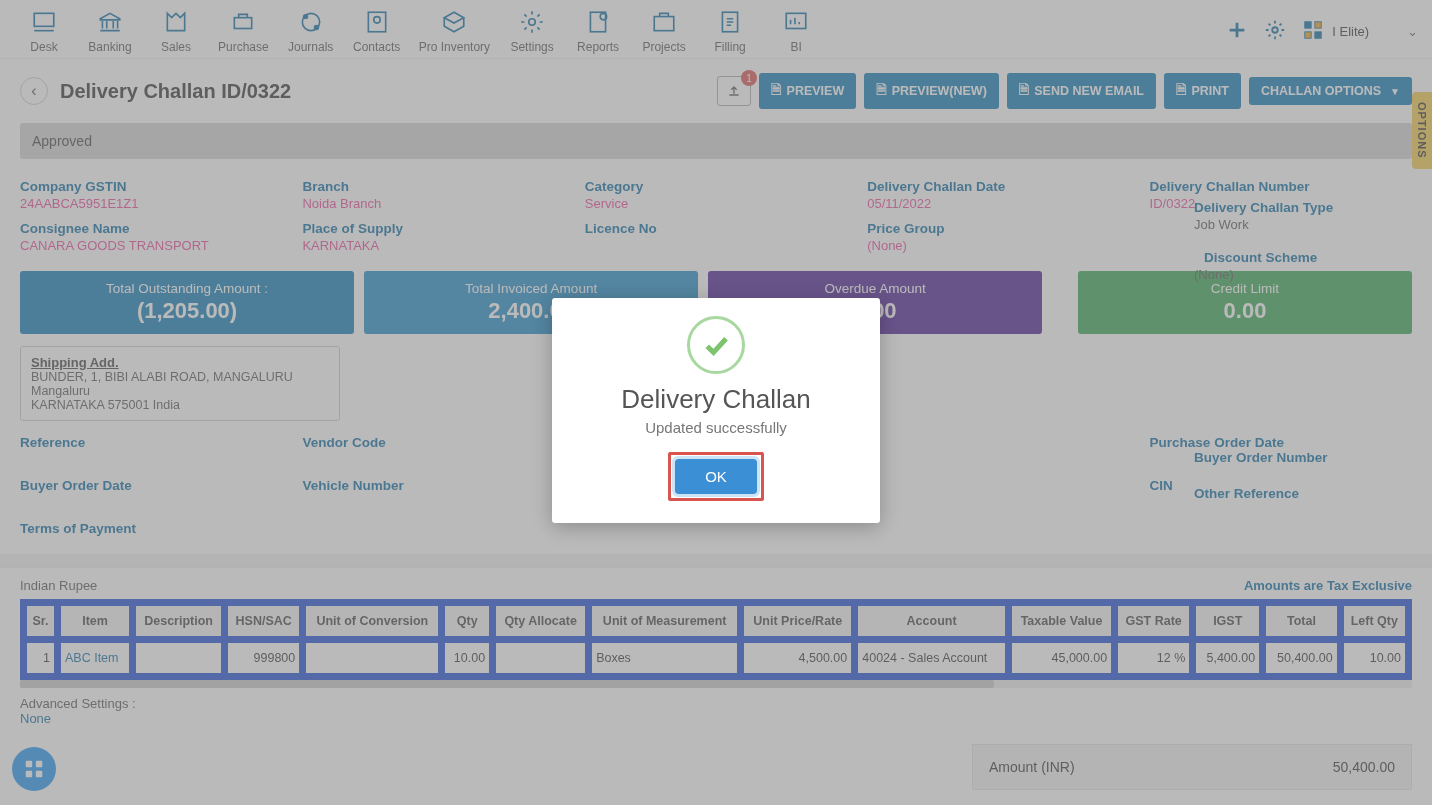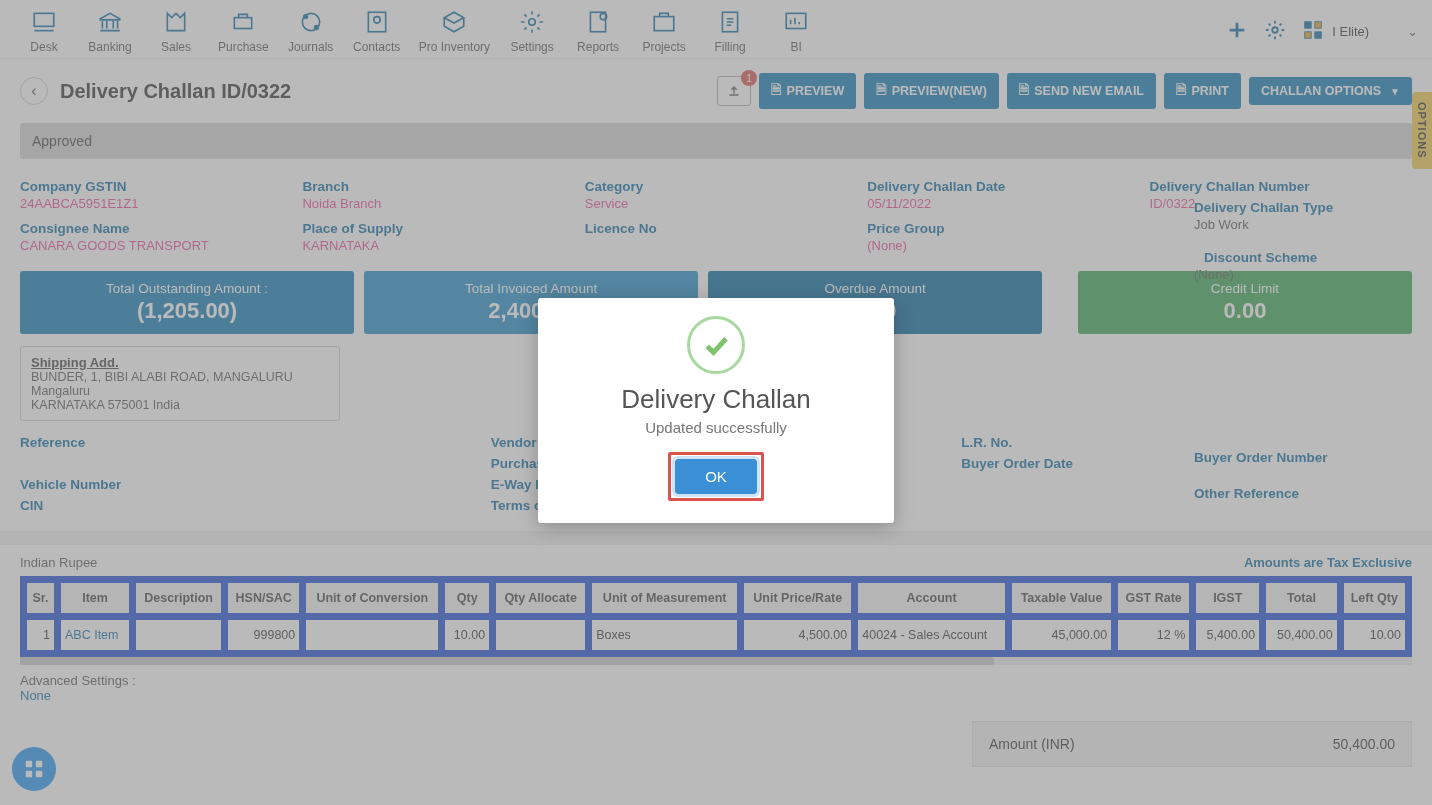--- a/index.html
+++ b/index.html
@@ -39,31 +39,31 @@
   .info-block .label { color:#0a6ca4; font-weight:600; font-size: 13.5px; margin-bottom: 2px;}
   .info-block .value { color:#ec4899; font-size: 13px;}
 
   
   .tiles { display:flex; gap: 10px; padding: 8px 20px 12px 20px;}
   .tile { flex:1; color:#fff; border-radius:3px; padding: 10px; text-align:center;}
   .tile .t-label { font-size: 13.5px;}
   .tile .t-value { font-size: 22px; font-weight:600; margin-top: 2px;}
   .tile-blue1 { background:#0d7bb7;}
   .tile-blue2 { background:#1d8bc7;}
-  .tile-yellow { background:#0369a1;}
+  .tile-yellow { background:#4c1d95;}
   .tile-green { background:#34a553;}
   .tile-gap { flex: 0.05; visibility:hidden; padding:0; }
 
   
   .addr-box { margin: 0 20px 14px 20px; border:1px solid #ccc; border-radius:3px; padding: 8px 10px; width: 320px;}
   .addr-box .title { text-decoration: underline; font-weight:600; font-size:13px; color:#444;}
   .addr-box .line { font-size:12.5px; color:#555;}
 
   
-  .ref-grid { display:grid; grid-template-columns: repeat(3, 1fr); gap: 6px 20px; padding: 0 20px 12px 20px;}
+  .ref-grid { display:grid; grid-template-columns: repeat(5, 1fr); gap: 28px 20px; padding: 0 20px 12px 20px;}
   .ref-grid .label { color:#0a6ca4; font-weight:600; font-size:13.5px;}
 
   .section-divider { height: 14px; background:#f1f1f1; margin: 6px 0 0 0; border-top:1px solid #eee; border-bottom:1px solid #eee;}
 
   
   .currency-row { display:flex; justify-content:space-between; padding: 10px 20px 6px 20px; color:#555;}
   .currency-row .right { color:#0a6ca4; font-weight:600;}
 
   
   .table-wrap { padding: 0 20px; overflow-x:auto;}
@@ -85,21 +85,21 @@
 
   
   .fab { position: fixed; left: 12px; bottom: 14px; width: 44px; height:44px; background:#2196f3; border-radius:50%; display:flex; align-items:center; justify-content:center; color:#fff;}
   .fab svg { width:22px; height:22px; fill:#fff;}
 
   
   .side-options { position: fixed; right: 0; top: 92px; background:#f2c94c; color:#333; writing-mode: vertical-rl; padding: 10px 4px; font-size:11px; font-weight:600; border-radius: 4px 0 0 4px; letter-spacing:1px;}
 
   
   .overlay { position: fixed; inset:0; background: rgba(130,130,130,0.55); display:flex; align-items:flex-start; justify-content:center; padding-top: 300px;}
-  .modal { background:#fff; width: 356px; border-radius:3px; padding: 18px 20px 22px 20px; text-align:center; box-shadow: 0 4px 20px rgba(0,0,0,0.25); margin-top:-2px;}
+  .modal { background:#fff; width: 328px; border-radius:3px; padding: 18px 20px 22px 20px; text-align:center; box-shadow: 0 4px 20px rgba(0,0,0,0.25); margin-top:-2px;}
   .check-circle { width:58px; height:58px; border:3px solid #a8d8a0; border-radius:50%; display:flex; align-items:center; justify-content:center; margin: 0 auto 10px auto;}
   .check-circle svg { width:30px; height:30px; stroke:#7ec36e; stroke-width:4; fill:none;}
   .modal-title { font-size: 26px; color:#555; margin-bottom: 4px;}
   .modal-msg { font-size: 15px; color:#777; margin-bottom: 16px;}
   .modal-btn-wrap { display:inline-block; border:3px solid #d9534f; padding: 4px; border-radius:2px;}
   .modal-btn { background:#3b8fd4; color:#fff; border:none; padding: 9px 30px; font-size:15px; border-radius:3px; cursor:pointer; outline: 3px solid #cde3f6;}
 </style>
 </head>
 <body>
 

